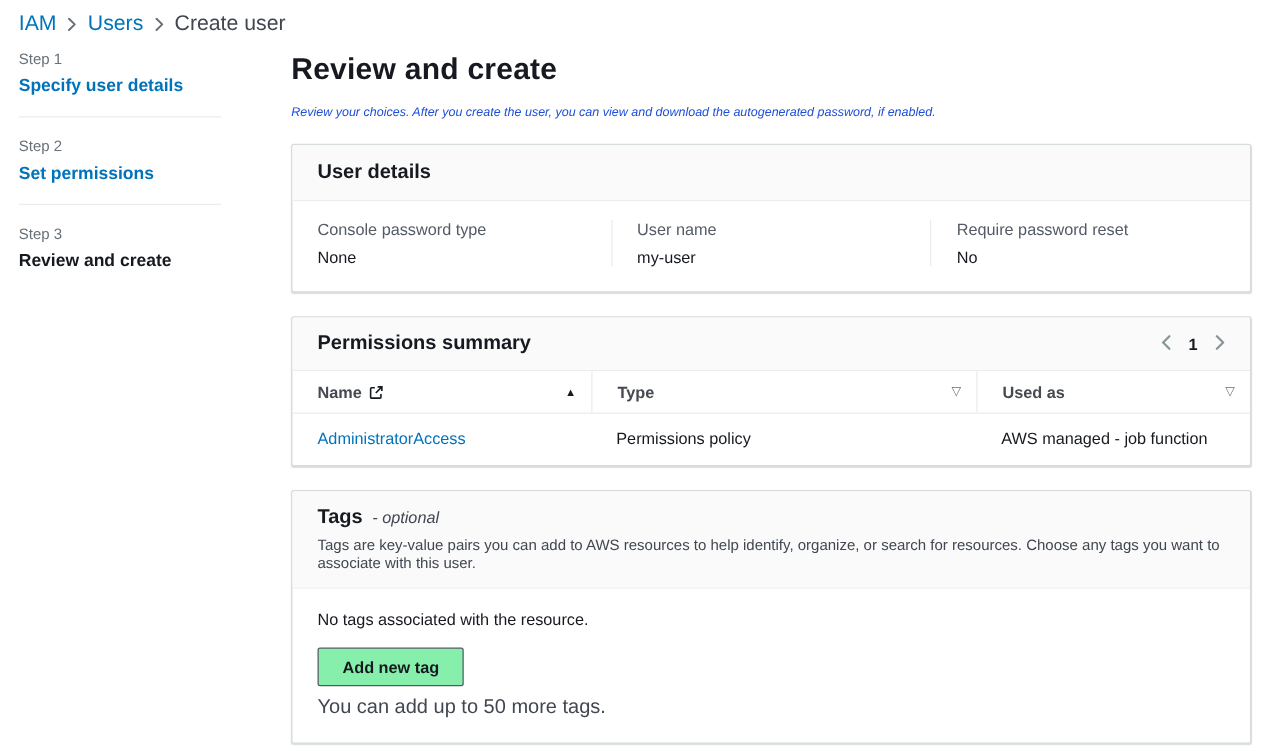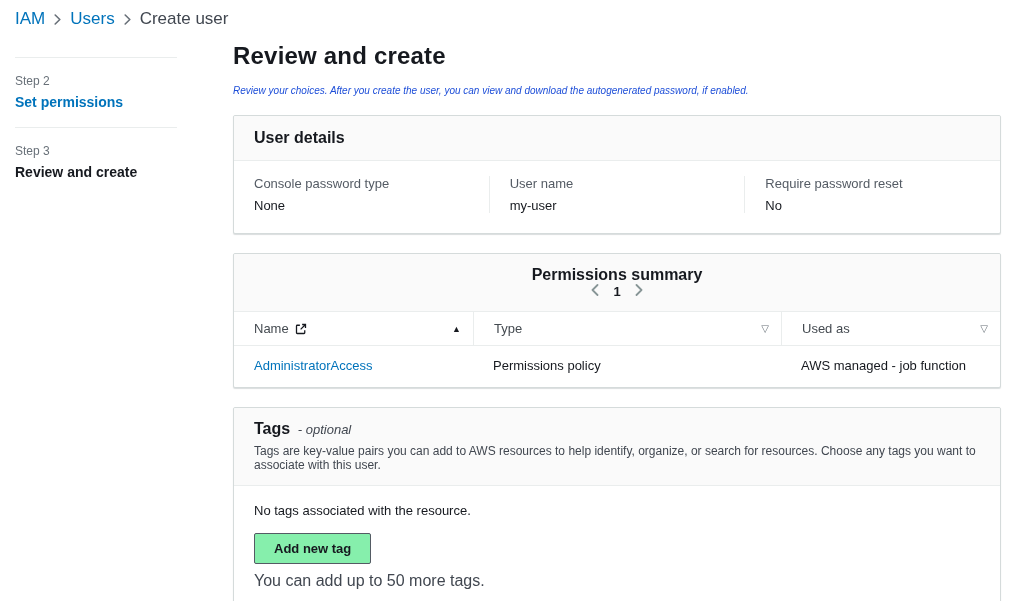--- a/index.html
+++ b/index.html
@@ -41,30 +41,30 @@
   .panel-title { font-size:16px; font-weight:700; color:#16191f; display:inline; }
 
   
   .kv-row { display:flex; padding:15px 0 20px 0; }
   .kv-col { flex:1 1 0; padding:0 20px; }
   .kv-col + .kv-col { border-left:1px solid #eaeded; }
   .kv-label { font-size:13px; color:#545b64; margin-bottom:7px; }
   .kv-value { font-size:13px; color:#16191f; }
 
   
-  .panel-header-flex { display:flex; align-items:center; justify-content:space-between; padding:12px 20px; background:#fafafa; border-bottom:1px solid #eaeded; border-radius:2px 2px 0 0;flex-direction:column; }
+  .panel-header-flex { display:flex; align-items:center; justify-content:space-between; padding:12px 20px; background:#fafafa; border-bottom:1px solid #eaeded; border-radius:2px 2px 0 0; }
   .pagination { display:flex; align-items:center; gap:14px; }
   .page-btn { background:none; border:none; cursor:pointer; color:#879596; display:flex; align-items:center; padding:0; }
   .page-num { font-size:13px; font-weight:700; color:#16191f; background:none; border:none; cursor:pointer; }
 
   .tbl-head, .tbl-row { display:grid; grid-template-columns:239px 308px 1fr; }
   .tbl-head { border-bottom:1px solid #eaeded; }
   .th {
     display:flex; align-items:center; padding:9px 12px 9px 20px;
-    font-size:13px; font-weight:400; color:#444a50; cursor:pointer;
+    font-size:13px; font-weight:700; color:#444a50; cursor:pointer;
   }
   .th + .th { border-left:1px solid #eaeded; }
   .th .spacer { margin-left:auto; }
   .ext-link-icon { margin-left:6px; display:inline-flex; }
   .sort-icon { font-size:9px; color:#16191f; }
   .filter-icon { font-size:10px; color:#687078; }
   .td { padding:12px 12px 14px 20px; font-size:13px; color:#16191f; }
   .td a { color:#0073bb; text-decoration:none; cursor:pointer; }
 
   
@@ -94,20 +94,24 @@
   <a>Users</a>
   <span class="crumb-sep">
     <svg width="7" height="11" viewBox="0 0 7 11">
         <path d="M1.2 1 L5.8 5.5 L1.2 10" fill="none" stroke="#687078" stroke-width="1.6" stroke-linecap="round" stroke-linejoin="round"></path>
       </svg>
   </span>
   <span class="current">Create user</span>
 </nav>
 
 <aside class="steps">
+  <div>
+    <div class="step-label">Step 1</div>
+    <a class="step-link">Specify user details</a>
+  </div>
   <hr>
   <div>
     <div class="step-label">Step 2</div>
     <a class="step-link">Set permissions</a>
   </div>
   <hr>
   <div>
     <div class="step-label">Step 3</div>
     <span class="step-current">Review and create</span>
   </div>

